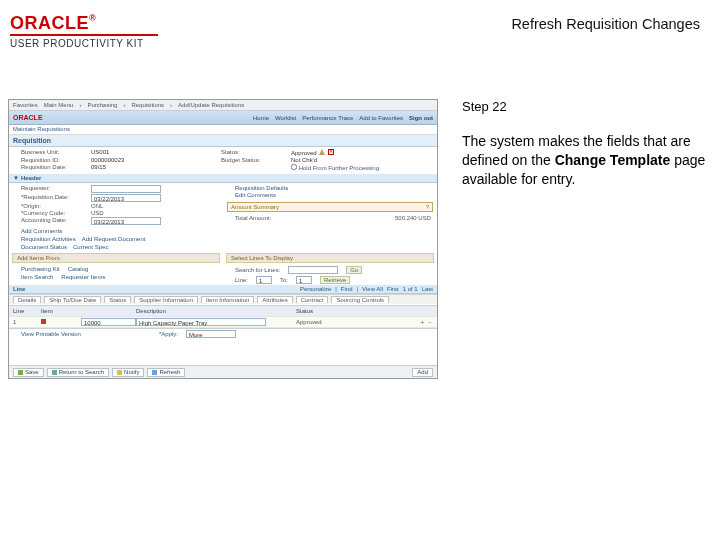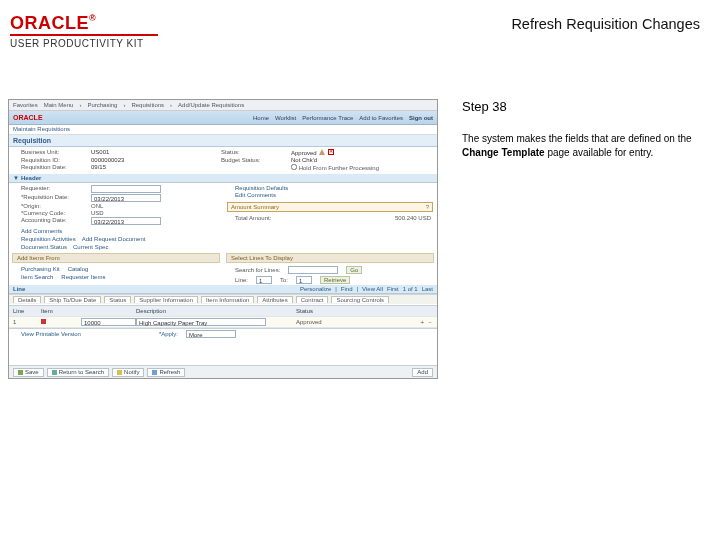--- a/index.html
+++ b/index.html
@@ -30,21 +30,21 @@
   .logo-oracle .reg { font-size: 9px; vertical-align: top; color: #c00; }
   .logo-rule { border-top: 2px solid #c00; width: 148px; margin-top: 2px; }
   .logo-upk { font-size: 10px; letter-spacing: .5px; color: #333; margin-top: 2px; }
   .doc-title { margin-left: auto; font-size: 14.5px; color: #111; padding-top: 2px; }
 
   
   .doc-body { display: flex; padding: 46px 12px 0 8px; gap: 24px; }
   .shot-col { width: 430px; }
   .instr-col { flex: 1; padding-top: 0; }
   .step-label { font-size: 13px; margin-bottom: 18px; }
-  .step-text { font-size: 10px; line-height: 1.35; }
+  .step-text { font-size: 14px; line-height: 1.35; }
   .step-text .bold { font-weight: bold; }
 
   
   .shot {
     width: 430px;
     height: 280px;
     border: 1px solid #999;
     background: #fff;
     font-size: 6px;
     color: #555;
@@ -418,18 +418,18 @@
           </span>
         <span style="margin-left:auto"></span>
         <span class="fbtn">
             <span>Add</span>
           </span>
       </div>
     </div>
   </div>
 
   <div class="instr-col">
-    <div class="step-label">Step 38</div>
+    <div class="step-label">Step 22</div>
     <div class="step-text">
       <span>The system makes the fields that are defined on the </span><span class="bold">Change Template</span><span> page available for entry.</span>
     </div>
   </div>
 </div>
 
 </body></html>

